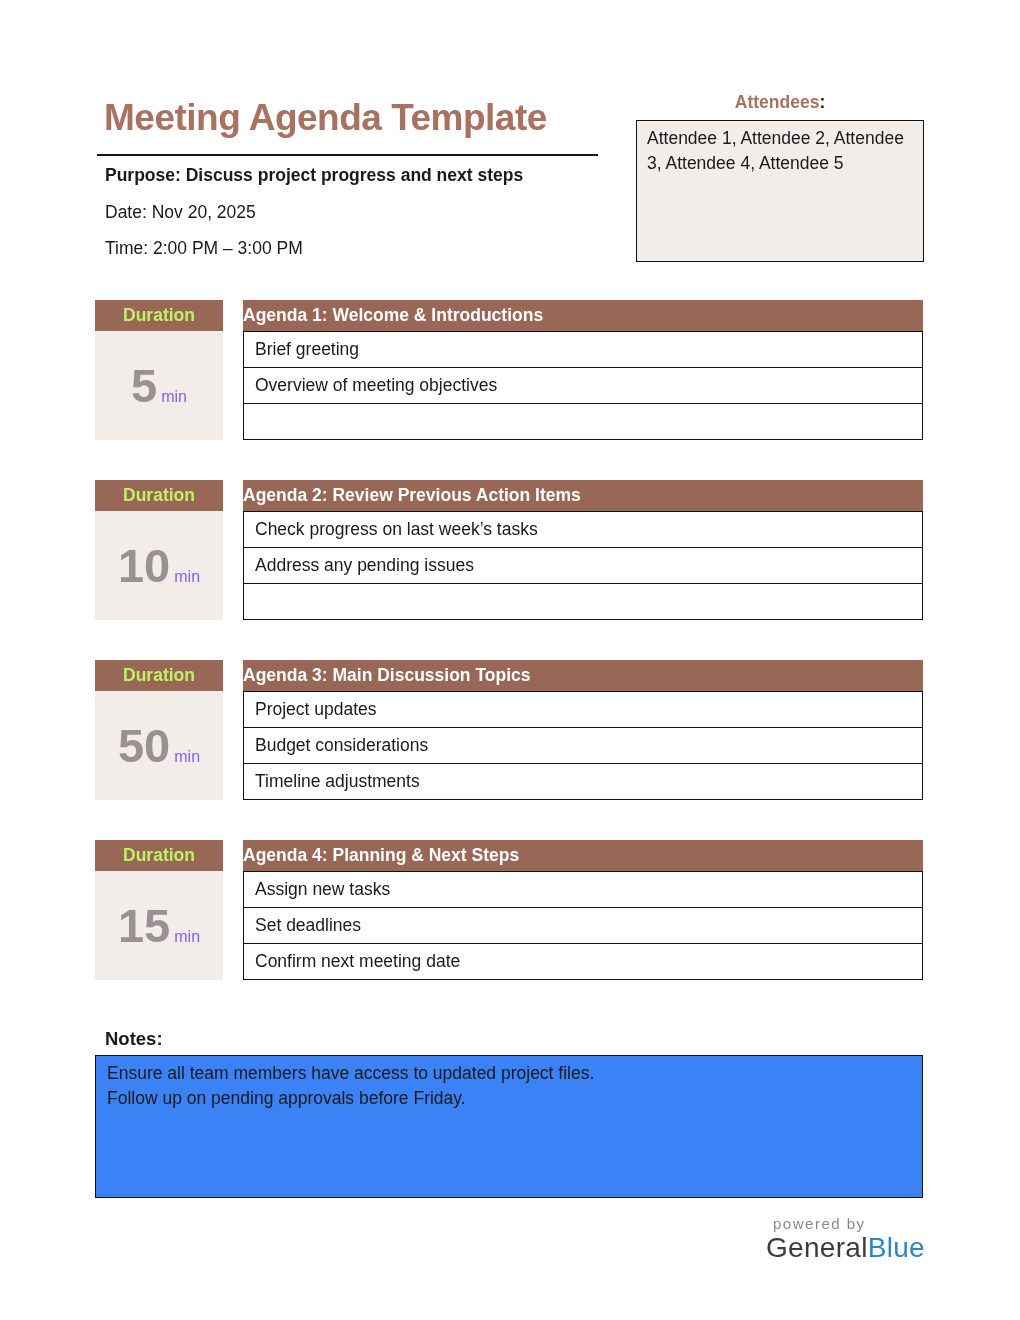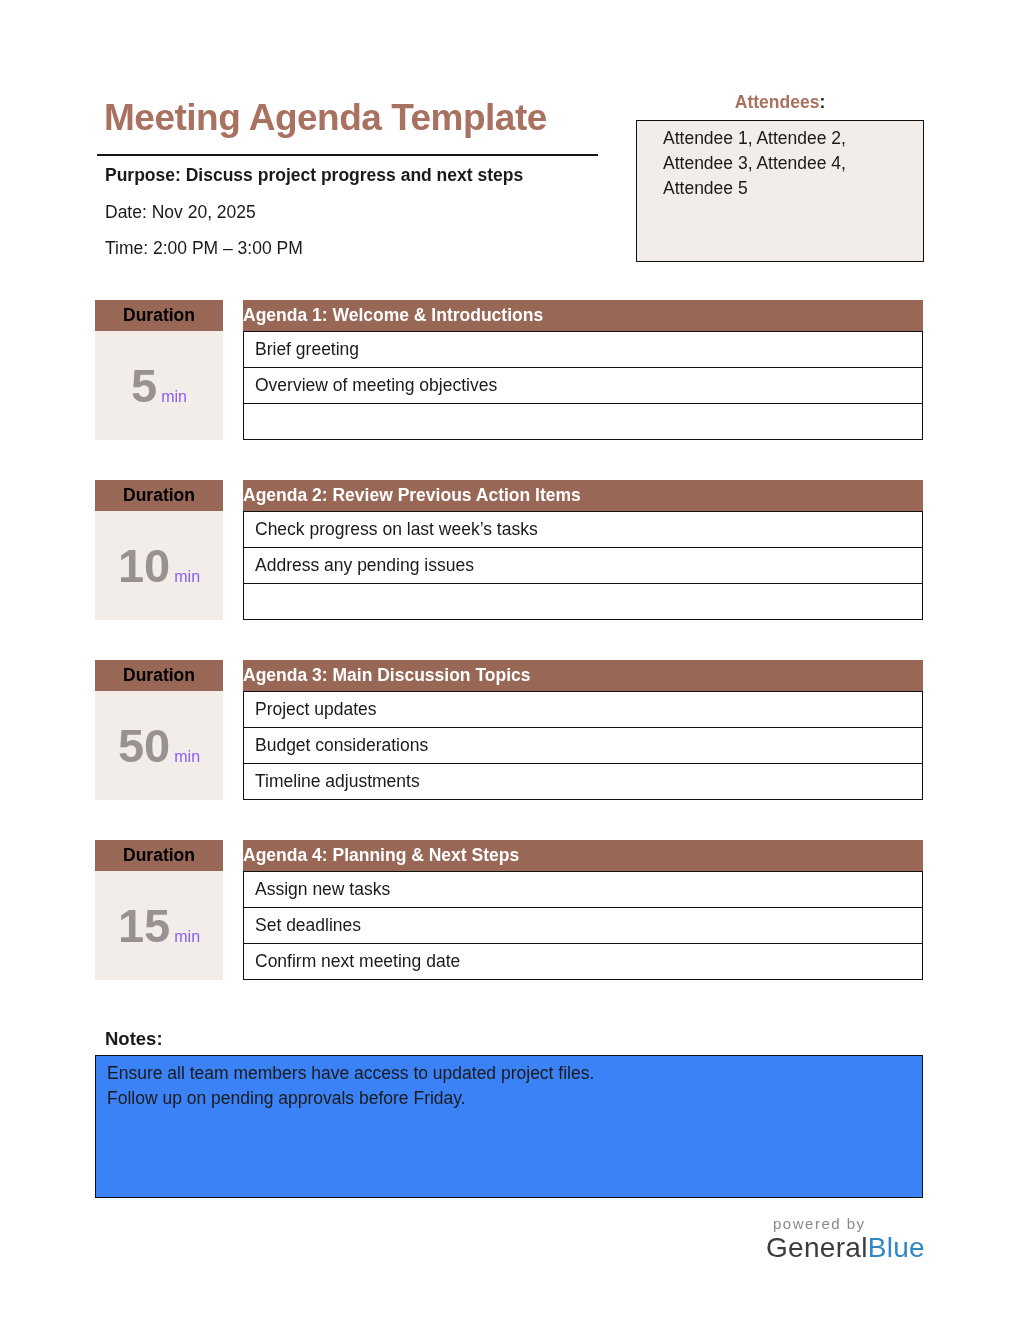--- a/index.html
+++ b/index.html
@@ -30,33 +30,33 @@
   
   .attendees-label {
     position: absolute; left: 636px; top: 92px; width: 288px;
     text-align: center; font-size: 17.5px; font-weight: bold; color: #A9715F;
   }
   .attendees-label .colon { color: #1a1a1a; }
   .attendees-box {
     position: absolute; left: 636px; top: 120px;
     width: 288px; height: 142px; box-sizing: border-box;
     background: #F2EDE9; border: 1.5px solid #111;
-    padding: 5px 26px; font-size: 17.5px; line-height: 1.42;
+    padding: 5px 10px; font-size: 17.5px; line-height: 1.42;
   }
 
   
   .section {
     position: absolute; left: 95px; width: 828px; height: 140px;
     display: flex;
   }
   .s1 { top: 300px; } .s2 { top: 480px; } .s3 { top: 660px; } .s4 { top: 840px; }
 
   .duration-col { width: 128px; margin-right: 20px; display: flex; flex-direction: column; }
   .duration-header {
-    height: 31px; flex: 0 0 31px; background: #996756; color: #000000;
+    height: 31px; flex: 0 0 31px; background: #996756; color: #bef264;
     font-weight: bold; font-size: 17.5px;
     display: flex; align-items: center; justify-content: center;
   }
   .duration-body {
     flex: 1; background: #F2EDE9;
     display: flex; align-items: center; justify-content: center;
   }
   .duration-value-wrap { display: flex; align-items: baseline; }
   .duration-number { font-size: 47px; font-weight: bold; line-height: 1; color: #9A9193; }
   .duration-unit { font-size: 16px; color: #8b5cf6; margin-left: 4px; }

